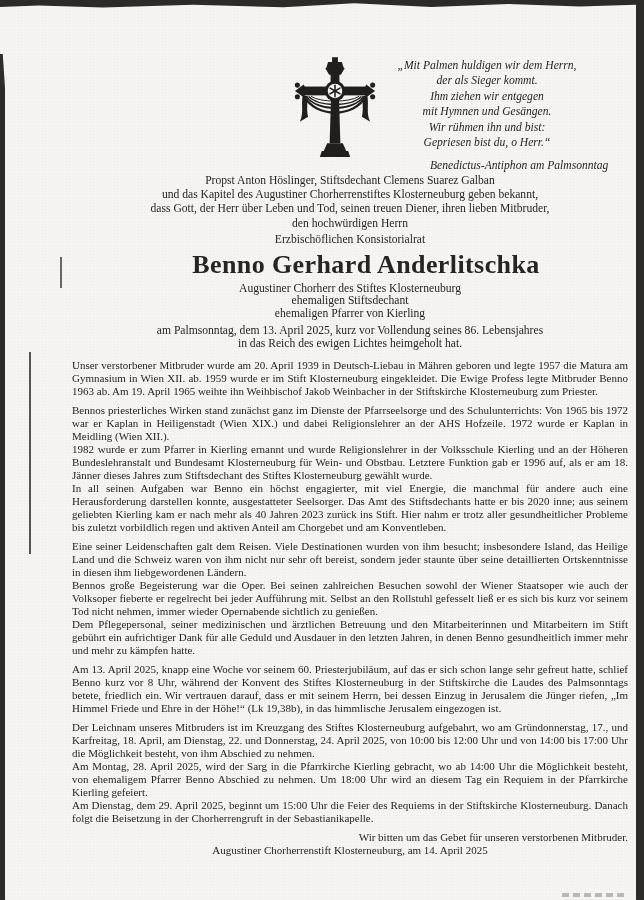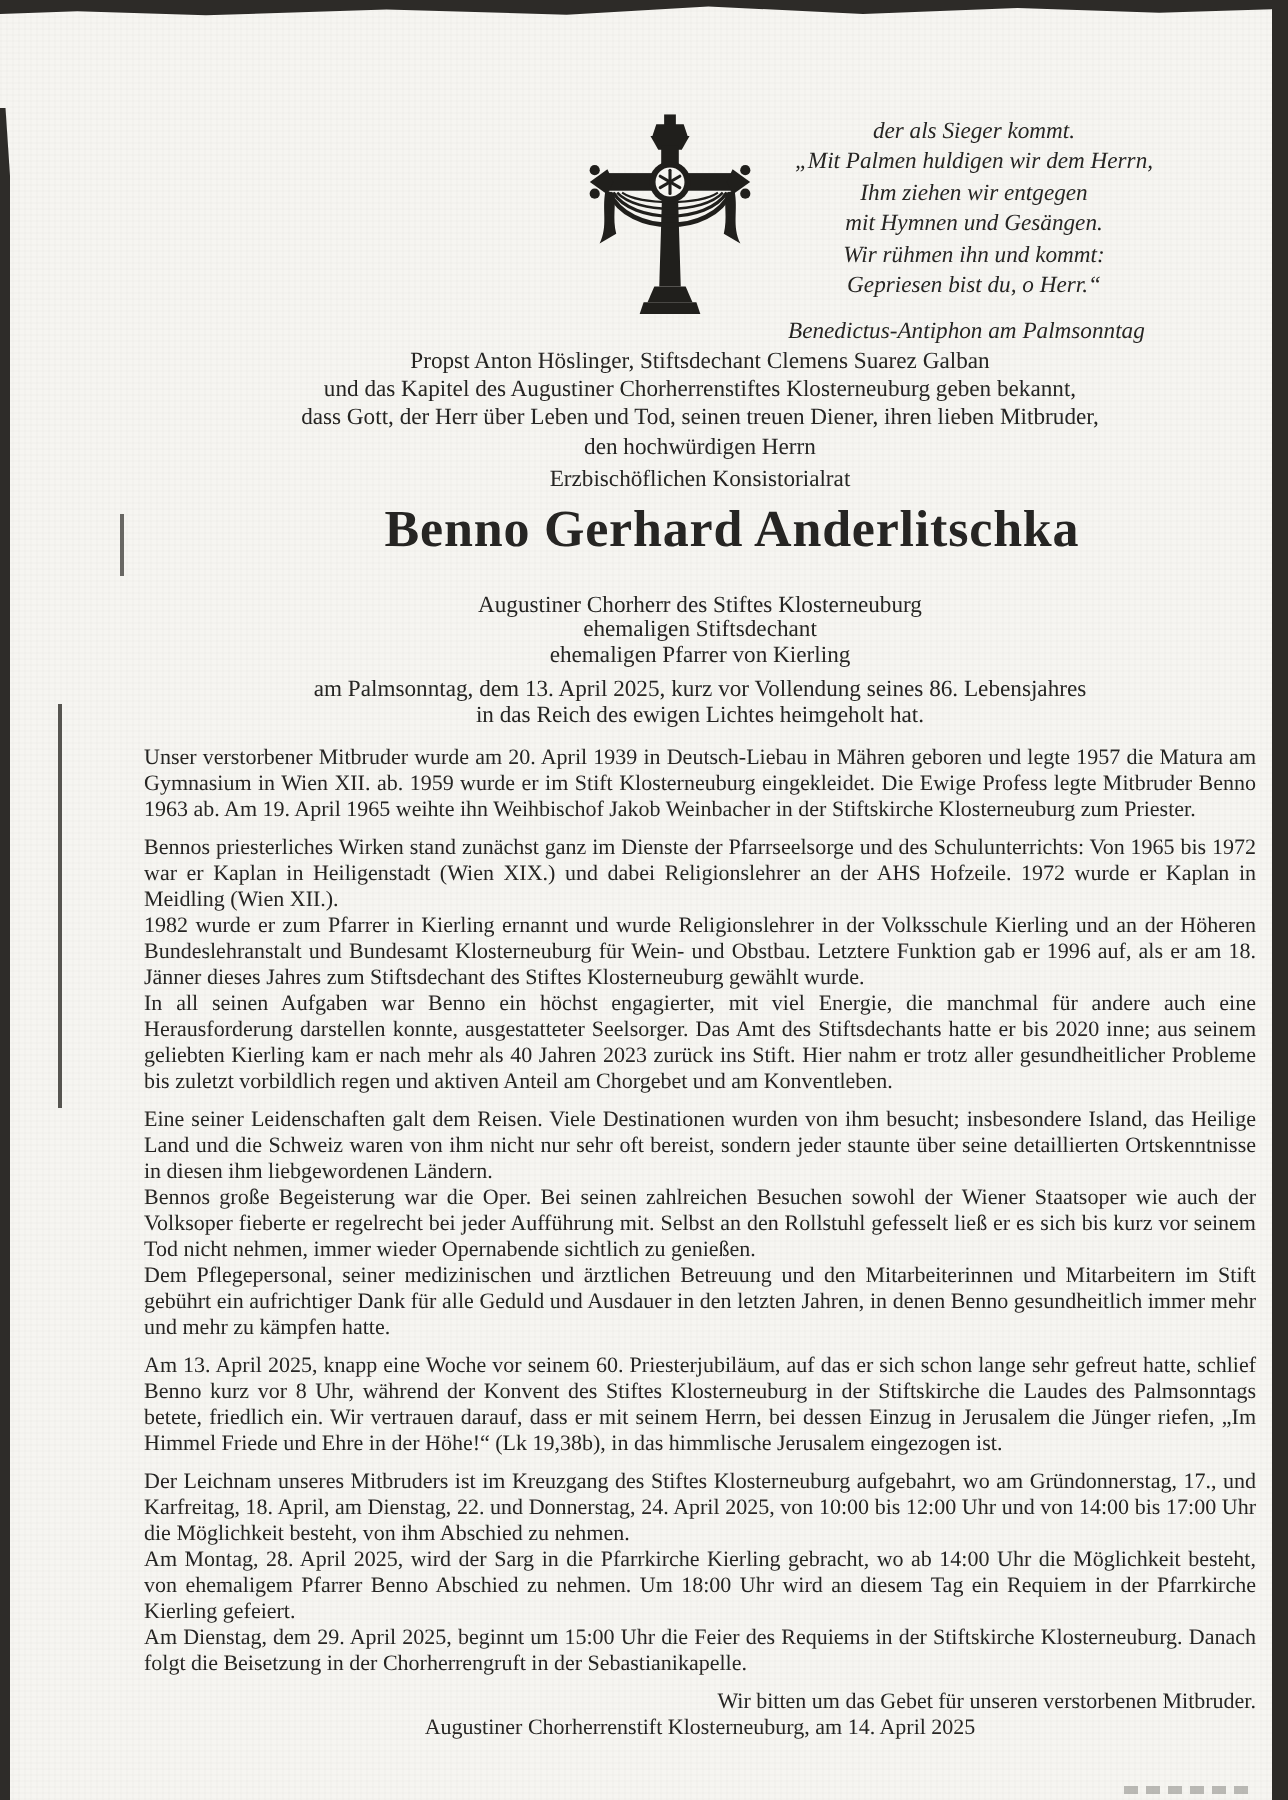--- a/index.html
+++ b/index.html
@@ -21,27 +21,27 @@
   .edge-left{position:absolute;top:54px;left:0;width:5px;height:846px;background:#2e2c29;
     clip-path:polygon(0 0,55% 0,100% 4%,100% 100%,0 100%);}
   .fold-line{position:absolute;left:29px;top:352px;width:2px;height:202px;background:#3a3834;opacity:.85;}
   .fold-dash{position:absolute;left:60px;top:257px;width:2px;height:31px;background:#3a3834;opacity:.75;}
   .smudge{position:absolute;right:16px;bottom:3px;width:66px;height:4px;opacity:.5;
     background:repeating-linear-gradient(90deg,#7e7d78 0 7px,transparent 7px 11px);}
   
   .cross-wrap{position:absolute;left:291px;top:56px;width:88px;height:110px;}
   .quote-block{position:absolute;left:394px;top:58px;width:186px;font-style:italic;font-size:11.6px;}
   .quote-line{text-align:center;line-height:15.4px;white-space:nowrap;}
-  .quote-attribution{margin-top:8px;text-align:left;line-height:15px;white-space:nowrap;}
+  .quote-attribution{margin-top:8px;text-align:left;line-height:15px;white-space:nowrap;margin-left:36px;}
   
   .main{position:absolute;left:72px;top:174px;width:556px;}
   .announce-line{text-align:center;font-size:11.6px;line-height:14.2px;}
   .announce-title{text-align:center;font-size:11.6px;line-height:14.2px;margin-top:2px;}
   .name{ text-align:center;font-size:26px;font-weight:700;line-height:33px;margin-top:1px;letter-spacing:.4px;margin-left:32px;}
-  .roles{margin-top:16px;}
+  .roles{margin-top:2px;}
   .role-line{text-align:center;font-size:11.6px;line-height:12.4px;}
   .death{margin-top:4px;}
   .death-line{text-align:center;font-size:11.6px;line-height:13px;}
   .body-block{margin-top:6px;}
   .body-block p{margin:0;text-align:justify;font-size:11px;line-height:13px;}
   .first-block{margin-top:9px;}
   .closing{margin-top:6px;}
   .closing p{text-align:right;}
   .footer-line{text-align:center;font-size:11px;line-height:13px;}
 </style>
@@ -87,25 +87,25 @@
       <g fill="none" stroke="#201f1c">
         <path d="M14 41 C 24 63 66 63 76 41" stroke-width="2.4"></path>
         <path d="M16 41 C 26 57 64 57 74 41" stroke-width="1.7"></path>
         <path d="M18 41 C 28 52 62 52 72 41" stroke-width="1.3"></path>
         <path d="M20.5 41 C 30 47.5 60 47.5 69.5 41" stroke-width="1"></path>
       </g>
     </svg>
   </div>
 
   <div class="quote-block">
+    <div class="quote-line">„Mit Palmen huldigen wir dem Herrn,</div>
     <div class="quote-line">der als Sieger kommt.</div>
-    <div class="quote-line">„Mit Palmen huldigen wir dem Herrn,</div>
     <div class="quote-line">Ihm ziehen wir entgegen</div>
     <div class="quote-line">mit Hymnen und Gesängen.</div>
-    <div class="quote-line">Wir rühmen ihn und kommt:</div>
+    <div class="quote-line">Wir rühmen ihn und bist:</div>
     <div class="quote-line">Gepriesen bist du, o Herr.“</div>
     <div class="quote-attribution">Benedictus-Antiphon am Palmsonntag</div>
   </div>
 
   <div class="main">
 
     <div>
       <div class="announce-line">Propst Anton Höslinger, Stiftsdechant Clemens Suarez Galban</div>
       <div class="announce-line">und das Kapitel des Augustiner Chorherrenstiftes Klosterneuburg geben bekannt,</div>
       <div class="announce-line">dass Gott, der Herr über Leben und Tod, seinen treuen Diener, ihren lieben Mitbruder,</div>

